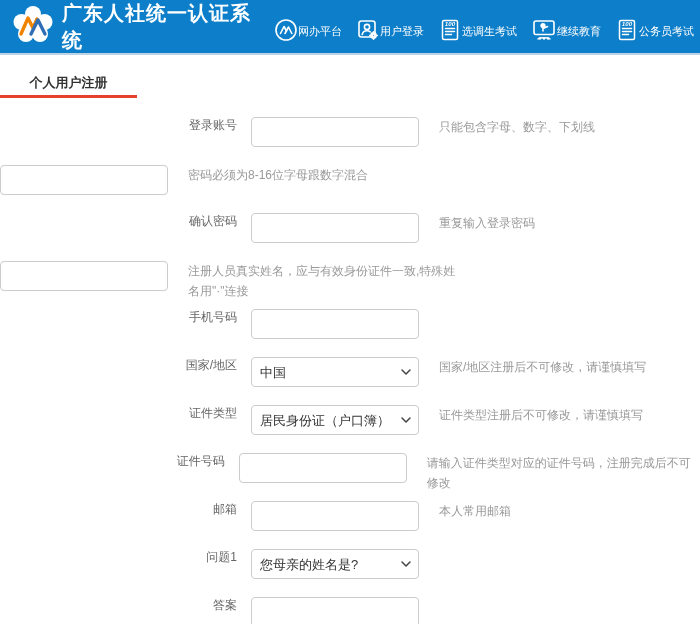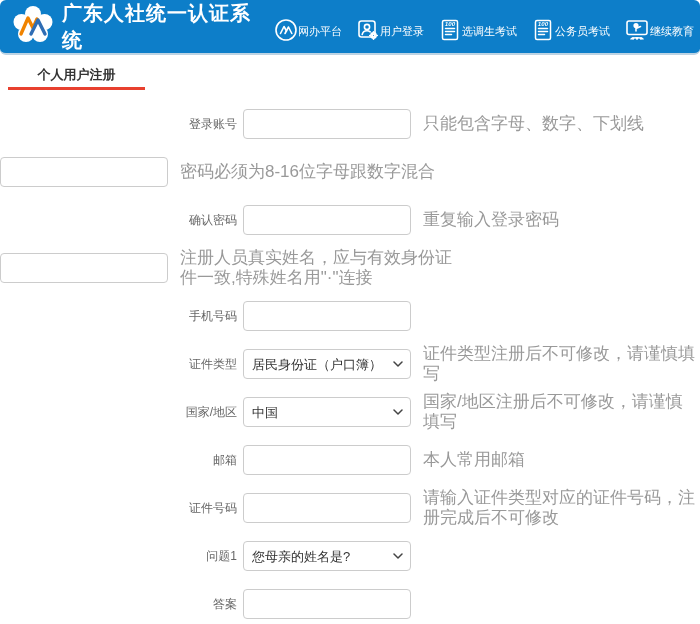--- a/index.html
+++ b/index.html
@@ -1,50 +1,50 @@
 <!DOCTYPE html>
 <html><head>
 <meta charset="utf-8">
 <style>
   * { margin:0; padding:0; box-sizing:border-box; }
   html,body { width:700px; height:624px; background:#fff; overflow:hidden;
     font-family:"Liberation Sans", sans-serif; }
 
   
   .header { height:55px; background:#0d7ec9; border-bottom:2px solid #bdd3e3;
-    display:flex; align-items:center; justify-content:center; padding:0 6px 0 12px;border-radius:6px; }
+    display:flex; align-items:center; justify-content:center; padding:0 6px 0 12px; }
   .brand { display:flex; align-items:center; }
   .brand-title { color:#fff; font-size:20px; font-weight:bold; margin-left:8px; letter-spacing:1px; }
   .nav { display:flex; align-items:flex-start; }
   .nav-item { display:flex; flex-direction:row; align-items:center; cursor:pointer;
     margin-left:14px; padding-top:6px; }
   .nav-item .nav-icon { height:26px; display:flex; align-items:center; justify-content:center; }
   .nav-item .nav-label { color:#fff; font-size:11px; margin-top:3px; white-space:nowrap; }
 
   
-  .tabs { height:35px; display:flex; padding-left:8px; background:#fff; }
+  .tabs { height:35px; display:flex; padding-left:0; background:#fff;margin-top:8px; }
   .tab { font-size:13px; color:#555; text-align:center; padding-top:11px; cursor:pointer; }
   .tab.active { width:137px; color:#333; font-weight:bold;
     border-bottom:3px solid #e8402f; }
   .tab.inactive { margin-left:28px; width:110px; }
 
   
   .form { margin-top:19px; }
-  .row { display:flex; align-items:center; height:30px; margin-bottom:18px; }
+  .row { display:flex; align-items:flex-start; height:30px; margin-bottom:18px;gap:8px; }
   .row-label { width:243px; padding-right:6px; text-align:right; font-size:12px; color:#666; }
   .ctl { width:168px; height:30px; position:relative; flex:0 0 auto; }
   .ctl input { width:100%; height:30px; border:1px solid #ccc; border-radius:4px;
     padding:0 8px; font-size:13px; color:#333; outline:none;
     font-family:"Liberation Sans", sans-serif; }
   .ctl select { width:100%; height:30px; border:1px solid #ccc; border-radius:4px;
     padding:0 24px 0 8px; font-size:13px; color:#333; outline:none; background:#fff;
     -webkit-appearance:none; -moz-appearance:none; appearance:none;
     font-family:"Liberation Sans", sans-serif; }
   .ctl .chev { position:absolute; right:8px; top:12px; pointer-events:none; }
-  .row-hint { margin-left:12px; max-width:274px; font-size:17px; color:#999; line-height:20px; }
+  .row-hint { margin-left:12px; max-width:274px; font-size:12px; color:#999; line-height:20px; }
 </style>
 </head>
 <body>
 
 <div class="header">
   <div class="brand">
     <span>
       <svg width="42" height="42" viewBox="0 0 42 42">
         <g fill="#ffffff">
           <circle cx="21" cy="10" r="8"></circle>
@@ -89,39 +89,39 @@
           <svg width="24" height="24" viewBox="0 0 24 24" fill="none" stroke="#fff" stroke-width="1.5" stroke-linecap="round">
             <rect x="4.5" y="2.5" width="15" height="19" rx="1.5"></rect>
             <path d="M7.5,10.5 h9 M7.5,13.5 h9 M7.5,16.5 h6"></path>
             <text x="12" y="8" font-size="6.2" font-weight="bold" fill="#fff" stroke="none" text-anchor="middle" font-style="italic">100</text>
           </svg>
         </span>
         <span class="nav-label">选调生考试</span>
       </div>
       <div class="nav-item">
         <span class="nav-icon">
-          <svg width="24" height="24" viewBox="0 0 24 24" fill="none" stroke="#fff" stroke-width="1.5" stroke-linecap="round">
-            <rect x="4.5" y="2.5" width="15" height="19" rx="1.5"></rect>
-            <path d="M7.5,10.5 h9 M7.5,13.5 h9 M7.5,16.5 h6"></path>
-            <text x="12" y="8" font-size="6.2" font-weight="bold" fill="#fff" stroke="none" text-anchor="middle" font-style="italic">100</text>
-          </svg>
-        </span>
-        <span class="nav-label">公务员考试</span>
-      </div>
-      <div class="nav-item">
-        <span class="nav-icon">
           <svg width="26" height="24" viewBox="0 0 26 24" fill="none" stroke="#fff" stroke-width="1.6" stroke-linecap="round" stroke-linejoin="round">
             <rect x="3" y="3" width="20" height="13.5" rx="2"></rect>
             <circle cx="12" cy="7.5" r="1.8" fill="#fff"></circle>
             <path d="M12,9.5 L12,13 M12,10.5 L16.5,8.5"></path>
             <path d="M9,20.5 h0.01 M13,20.5 h0.01 M17,20.5 h0.01" stroke-width="2.4"></path>
             <path d="M7,20.9 c1.5,-1.6 10.5,-1.6 12,0" stroke-width="1.4"></path>
           </svg>
         </span>
         <span class="nav-label">继续教育</span>
+      </div>
+      <div class="nav-item">
+        <span class="nav-icon">
+          <svg width="24" height="24" viewBox="0 0 24 24" fill="none" stroke="#fff" stroke-width="1.5" stroke-linecap="round">
+            <rect x="4.5" y="2.5" width="15" height="19" rx="1.5"></rect>
+            <path d="M7.5,10.5 h9 M7.5,13.5 h9 M7.5,16.5 h6"></path>
+            <text x="12" y="8" font-size="6.2" font-weight="bold" fill="#fff" stroke="none" text-anchor="middle" font-style="italic">100</text>
+          </svg>
+        </span>
+        <span class="nav-label">公务员考试</span>
       </div>
     </div>
 </div>
 
 <div class="tabs">
   <div class="tab active">个人用户注册</div>
 </div>
 
 <div class="form">
   <div class="row">
@@ -145,45 +145,45 @@
     <div class="ctl"><input type="text" style=""></div>
     <div class="row-hint">注册人员真实姓名，应与有效身份证件一致,特殊姓名用"·"连接</div>
   </div>
 
   <div class="row">
     <div class="row-label">手机号码</div>
     <div class="ctl"><input type="text" style=""></div>
   </div>
 
   <div class="row">
+    <div class="row-label">国家/地区</div>
+    <div class="ctl"><select><option>中国</option></select><svg class="chev" width="10" height="6" viewBox="0 0 10 6">
+          <polyline points="1,1 5,5 9,1" fill="none" stroke="#444" stroke-width="1.5" stroke-linecap="round" stroke-linejoin="round"></polyline>
+        </svg></div>
+    <div class="row-hint">国家/地区注册后不可修改，请谨慎填写</div>
+  </div>
+
+  <div class="row">
     <div class="row-label">证件类型</div>
     <div class="ctl"><select><option>居民身份证（户口簿）</option></select><svg class="chev" width="10" height="6" viewBox="0 0 10 6">
           <polyline points="1,1 5,5 9,1" fill="none" stroke="#444" stroke-width="1.5" stroke-linecap="round" stroke-linejoin="round"></polyline>
         </svg></div>
     <div class="row-hint">证件类型注册后不可修改，请谨慎填写</div>
   </div>
 
   <div class="row">
-    <div class="row-label">国家/地区</div>
-    <div class="ctl"><select><option>中国</option></select><svg class="chev" width="10" height="6" viewBox="0 0 10 6">
-          <polyline points="1,1 5,5 9,1" fill="none" stroke="#444" stroke-width="1.5" stroke-linecap="round" stroke-linejoin="round"></polyline>
-        </svg></div>
-    <div class="row-hint">国家/地区注册后不可修改，请谨慎填写</div>
+    <div class="row-label">证件号码</div>
+    <div class="ctl"><input type="text" style=""></div>
+    <div class="row-hint">请输入证件类型对应的证件号码，注册完成后不可修改</div>
   </div>
 
   <div class="row">
     <div class="row-label">邮箱</div>
     <div class="ctl"><input type="text" style=""></div>
     <div class="row-hint">本人常用邮箱</div>
-  </div>
-
-  <div class="row">
-    <div class="row-label">证件号码</div>
-    <div class="ctl"><input type="text" style=""></div>
-    <div class="row-hint">请输入证件类型对应的证件号码，注册完成后不可修改</div>
   </div>
 
   <div class="row">
     <div class="row-label">问题1</div>
     <div class="ctl"><select><option>您母亲的姓名是?</option></select><svg class="chev" width="10" height="6" viewBox="0 0 10 6">
           <polyline points="1,1 5,5 9,1" fill="none" stroke="#444" stroke-width="1.5" stroke-linecap="round" stroke-linejoin="round"></polyline>
         </svg></div>
     <div class="row-hint"></div>
   </div>
 

